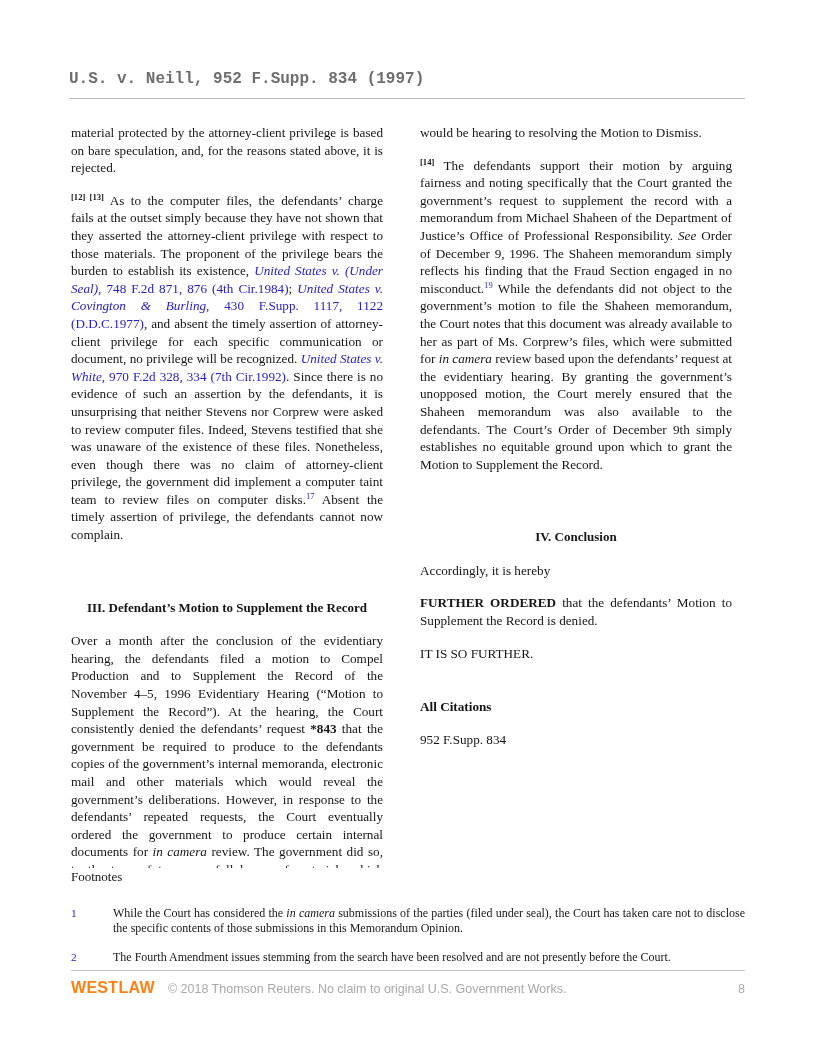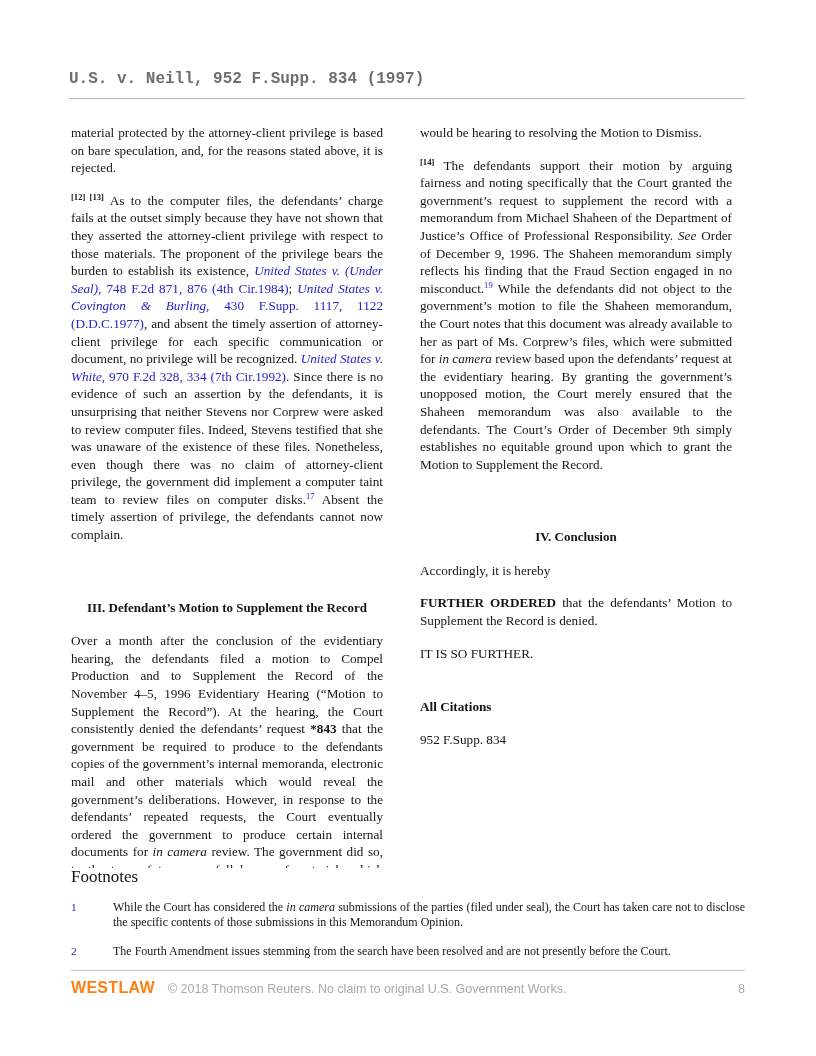--- a/index.html
+++ b/index.html
@@ -31,21 +31,21 @@
   .cite-i { color:#2721c8; font-style:italic; cursor:pointer; }
   .b { font-weight:bold; }
   .i { font-style:italic; }
   .h3 { font-weight:bold; text-align:center; margin:55px 0 16px 0; white-space:nowrap; font-size:13px; }
   .all-cit-label { font-weight:bold; margin-top:36px; margin-bottom:15px; }
   
   .footnotes {
     position:absolute; top:869px; left:71px; right:71px;
     font-size:12px; line-height:15.6px;
   }
-  .fn-head { font-size:17px; margin-bottom:15px; }
+  .fn-head { font-size:13px; margin-bottom:21px; }
   .fn-row { display:flex; margin-bottom:13px; }
   .fn-num { width:42px; flex:0 0 42px; color:#2721c8; font-size:11.4px; cursor:pointer; }
   .fn-text { flex:1; text-align:justify; }
   
   .doc-footer {
     position:absolute; top:970px; left:71px; right:71px;
     border-top:1.5px solid #c4c4c4; padding-top:8px;
     font-family:"Liberation Sans", sans-serif; font-size:12.5px;
     display:flex; align-items:baseline;
   }

